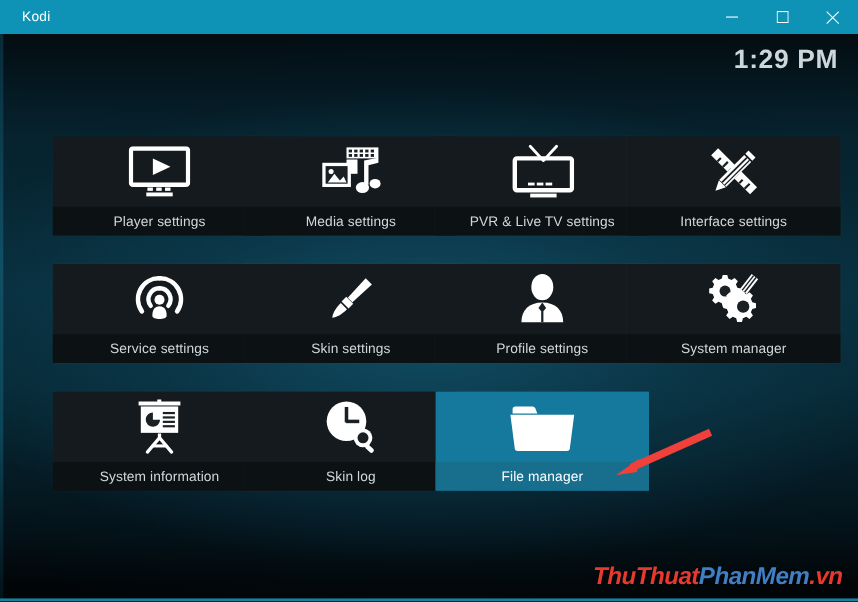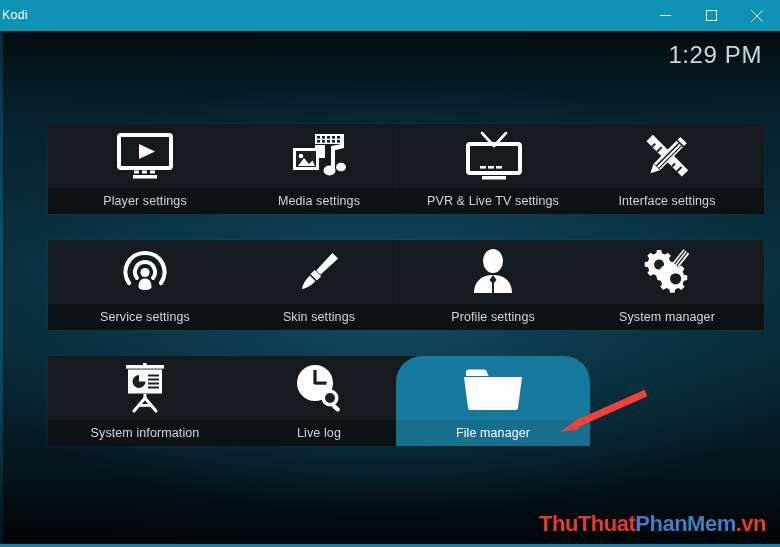--- a/index.html
+++ b/index.html
@@ -28,21 +28,21 @@
     width: 780px;
     height: 31px;
     background: #0e92b5;
     display: flex;
     align-items: center;
     box-sizing: border-box;
   }
   .titlebar-title {
     font-size: 12.5px;
     color: #ffffff;
-    padding-left: 2px;
+    padding-left: 20px;
     letter-spacing: .2px;
     line-height: 31px;
     flex: 1;
   }
   .win-btns {
     display: flex;
     height: 31px;
   }
   .win-btn {
     width: 46px;
@@ -92,21 +92,21 @@
     font-size: 25px;
     font-weight: 300;
     color: #e9eef0;
     letter-spacing: .4px;
   }
   .clock {
     position: absolute;
     right: 18px;
     top: 10px;
     font-size: 24px;
-    font-weight: 400;
+    font-weight: 700;
     color: #cdd7db;
     letter-spacing: .6px;
   }
 
   
   .grid {
     position: absolute;
     left: 48px;
     top: 93px;
     width: 686px;
@@ -139,21 +139,20 @@
     line-height: 26px;
     text-align: center;
     font-size: 12.5px;
     color: #cfd7da;
     background: #0c1113;
     letter-spacing: .1px;
   }
   .tile.selected {
     background: #15789d;
     box-shadow: none;
-    border-radius: 26px;
   }
   .tile.selected .tile-label {
     background: #176f8d;
     color: #ffffff;
   }
 
   
   .arrow {
     position: absolute;
     left: 554px;
@@ -163,20 +162,21 @@
     pointer-events: none;
   }
 
   
   .watermark {
     position: absolute;
     right: 14px;
     bottom: 12px;
     font-size: 22px;
     font-weight: bold;
+    font-style: italic;
     letter-spacing: -.5px;
     line-height: 1;
     white-space: nowrap;
     text-shadow: 0 0 1px rgba(0,0,0,.7), 1px 1px 0 rgba(0,0,0,.5);
   }
   .wm-a { color: #e8392f; }
   .wm-b { color: #3f7fc4; }
   .wm-c { color: #e8392f; }
 </style>
 </head>
@@ -385,21 +385,21 @@
         <div class="icon-wrap">
           <svg width="52" height="50" viewBox="0 0 52 50">
             <circle cx="22" cy="20" r="18" fill="#fff"></circle>
             <rect x="20.4" y="7" width="3.2" height="14" fill="#1a2024"></rect>
             <rect x="21.6" y="18.5" width="12" height="3.2" fill="#1a2024"></rect>
             <circle cx="37" cy="35" r="8.5" fill="#fff"></circle>
             <circle cx="37" cy="35" r="5" fill="#1a2024"></circle>
             <rect x="41" y="40.2" width="9" height="4.3" rx="2" transform="rotate(42 41 40.2)" fill="#fff"></rect>
           </svg>
         </div>
-        <div class="tile-label">Live log</div>
+        <div class="tile-label">Skin log</div>
       </div>
 
       <div class="tile selected">
         <div class="icon-wrap">
           <svg width="62" height="46" viewBox="0 0 62 46">
             <path d="M4 11 L4 7 C4 5.5 5 4.5 6.5 4.5 L22 4.5 C23.5 4.5 24.5 5.5 25 7 L26.5 11 Z" fill="#fff"></path>
             <path d="M2 12 L60 12 L56 43 C55.8 44.4 54.7 45 53.4 45 L8.6 45 C7.3 45 6.2 44.4 6 43 Z" fill="#fff"></path>
           </svg>
         </div>
         <div class="tile-label">File manager</div>

